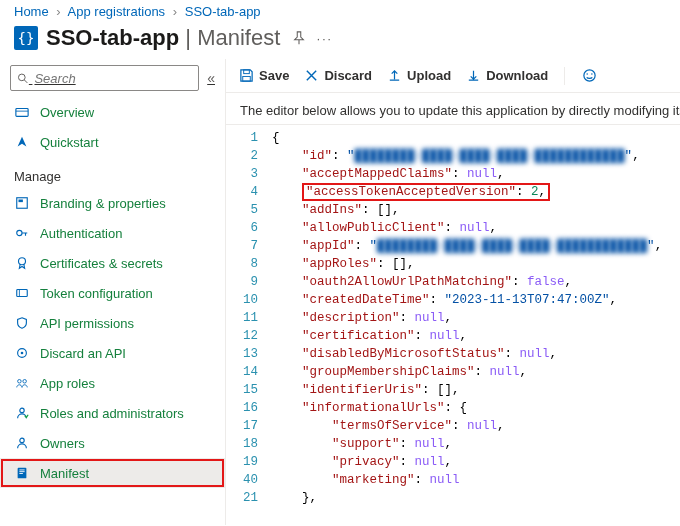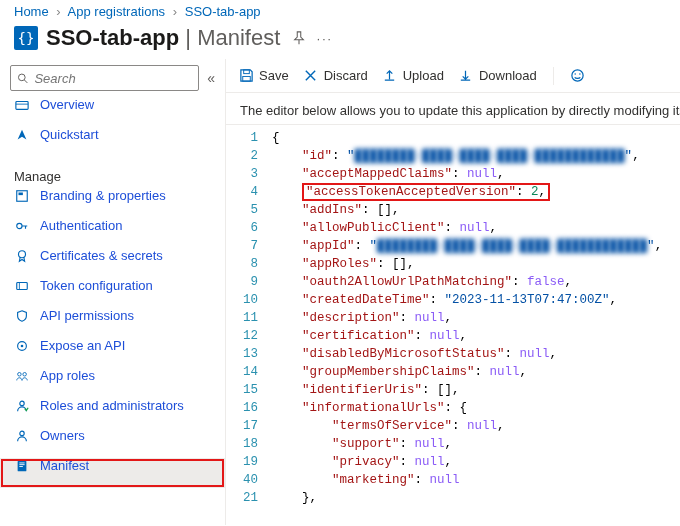--- a/index.html
+++ b/index.html
@@ -8,32 +8,32 @@
   .breadcrumb a { color:#0067b8; text-decoration:none; cursor:pointer; }
   .breadcrumb .sep { color:#888; margin:0 4px; }
   .header { display:flex; align-items:center; padding:6px 14px 8px 14px; }
   .app-icon { width:24px; height:24px; background:#0067b8; color:#fff; display:flex; align-items:center; justify-content:center; font-family:Consolas,monospace; font-size:14px; border-radius:2px; margin-right:8px; }
   .title { font-size:22px; font-weight:600; color:#1b1a19; }
   .title-sub { font-size:22px; font-weight:400; color:#605e5c; }
   .pin { margin-left:12px; color:#605e5c; cursor:pointer; }
   .dots { margin-left:10px; color:#605e5c; cursor:pointer; letter-spacing:1px; }
   .main { display:flex; height:calc(100% - 60px); }
   .sidebar { width:226px; border-right:1px solid #edebe9; padding:6px 0 0 0; }
-  .search-row { display:flex; align-items:center; margin:0 10px 6px 10px; }
+  .search-row { display:flex; align-items:center; margin:0 10px 6px 10px;text-decoration:underline; }
   .search-box { flex:1; display:flex; align-items:center; border:1px solid #8a8886; border-radius:2px; height:26px; padding:0 6px; color:#605e5c; background:#fff; }
   .search-box input { border:none; outline:none; font-size:13px; width:100%; color:#605e5c; font-style:italic; background:transparent; }
   .collapse { margin-left:8px; color:#605e5c; cursor:pointer; font-size:14px; }
-  .nav-item { display:flex; align-items:flex-start; height:30px; padding:0 14px; cursor:pointer; color:#1d4ed8; font-size:13px; }
+  .nav-item { display:flex; align-items:center; height:30px; padding:0 14px; cursor:pointer; color:#15803d; font-size:13px; }
   .nav-item .ic { width:16px; height:16px; margin-right:10px; display:flex; align-items:center; justify-content:center; }
   .nav-item.selected { background:#edebe9; }
   .nav-item.highlighted { outline:2px solid #e31717; outline-offset:-3px; }
   .section-title { padding:12px 14px 4px 14px; font-weight:400; font-size:13px; color:#323130; }
   .content { flex:1; display:flex; flex-direction:column; overflow:hidden; }
   .toolbar { display:flex; align-items:center; height:34px; border-bottom:1px solid #edebe9; padding:0 12px; gap:14px; color:#323130; }
-  .tbtn { display:flex; align-items:center; gap:5px; cursor:pointer; font-size:13px; color:#323130; }
+  .tbtn { display:flex; align-items:center; gap:5px; cursor:pointer; font-size:13px; color:#323130;font-weight:bold; }
   .tbtn .ic { width:16px; height:16px; display:flex; align-items:center; justify-content:center; color:#0067b8; }
   .tsep { width:1px; height:18px; background:#edebe9; margin:0 2px; }
   .desc { padding:10px 14px 6px 14px; font-size:13px; color:#323130; white-space:nowrap; overflow:hidden; }
   .editor { flex:1; display:flex; font-family:Consolas, "Courier New", monospace; font-size:12.5px; overflow:hidden; border-top:1px solid #edebe9; }
   .gutter { width:42px; text-align:right; color:#2b91af; padding:4px 10px 4px 4px; background:#fff; user-select:none; line-height:18px; }
   .code { flex:1; padding:4px 0 4px 4px; background:#fff; color:#000; line-height:18px; white-space:pre; overflow:hidden; }
   .code .line { height:18px; }
   .code .hl { display:inline-block; border:2px solid #e31717; padding:0 2px; line-height:14px; }
   .k { color:#a31515; } 
   .s { color:#0451a5; } 
@@ -144,21 +144,21 @@
         </span>
       <span>API permissions</span>
     </div>
     <div class="nav-item">
       <span class="ic">
           <svg width="14" height="14" viewBox="0 0 16 16">
             <circle cx="8" cy="8" r="5" fill="none" stroke="#0067b8" stroke-width="1.3"></circle>
             <circle cx="8" cy="8" r="1.5" fill="#0067b8"></circle>
           </svg>
         </span>
-      <span>Expose an API</span>
+      <span>Discard an API</span>
     </div>
     <div class="nav-item">
       <span class="ic">
           <svg width="14" height="14" viewBox="0 0 16 16">
             <circle cx="5" cy="6" r="2" fill="none" stroke="#0067b8"></circle>
             <circle cx="11" cy="6" r="2" fill="none" stroke="#0067b8"></circle>
             <path d="M2 13c0-2 2-3 3-3s3 1 3 3M8 13c0-2 2-3 3-3s3 1 3 3" fill="none" stroke="#0067b8"></path>
           </svg>
         </span>
       <span>App roles</span>

